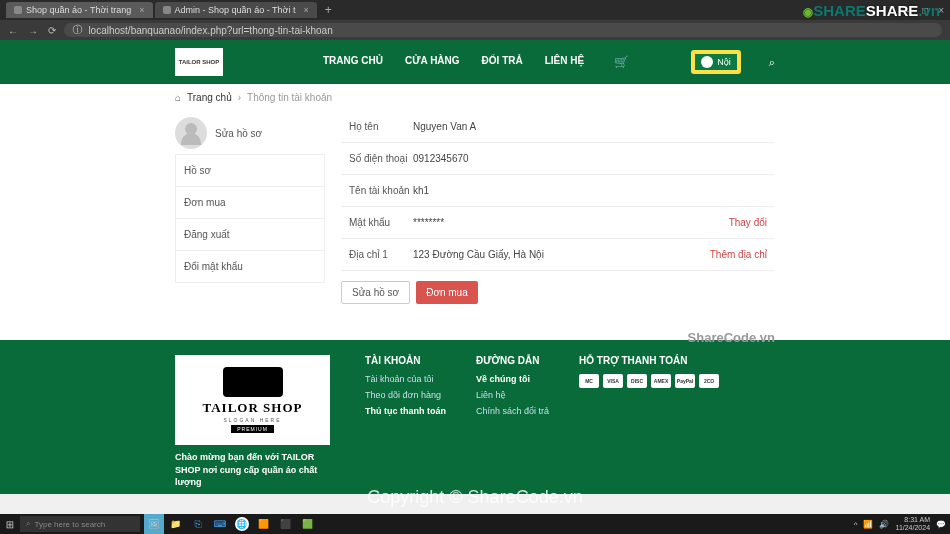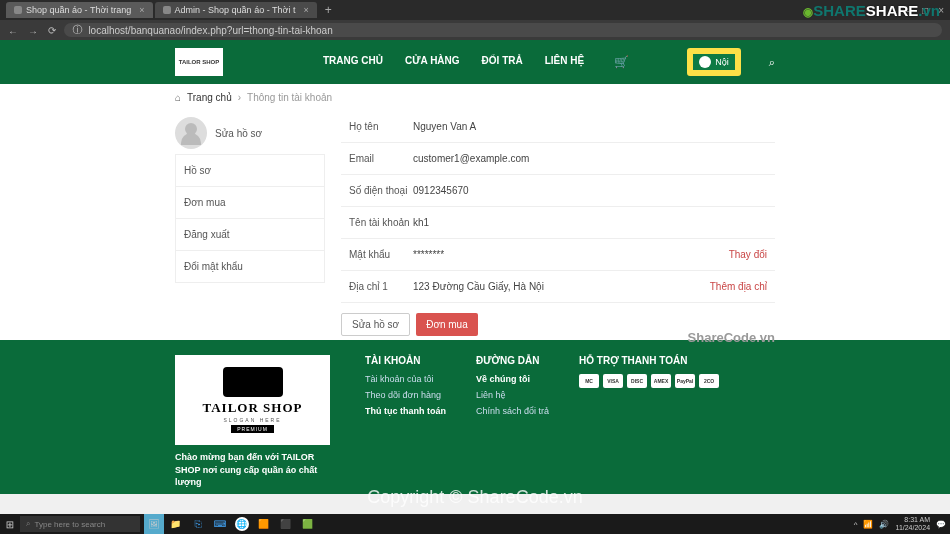--- a/index.html
+++ b/index.html
@@ -18,21 +18,21 @@
 .url-bar .nav-icons{display:flex;gap:10px;align-items:center}
 .url-bar .addr{flex:1;background:#4a4a4a;border-radius:10px;height:14px;display:flex;align-items:center;padding:0 8px;color:#ccc;gap:6px}
 
 
 .page{background:#fff;height:454px;overflow:hidden;position:relative}
 .header{background:#0a6b3a;height:44px;display:flex;align-items:center;padding:0 175px;gap:20px}
 .logo-box{background:#fff;width:48px;height:28px;display:flex;align-items:center;justify-content:center;font-size:6px;color:#333;font-weight:bold;text-align:center;line-height:1}
 .nav{display:flex;gap:22px;margin-left:80px}
 .nav a{color:#fff;font-size:10px;font-weight:bold;text-decoration:none}
 .cart-icon{color:#fff;font-size:12px;margin-left:8px}
-.user-pill{margin-left:auto;background:#0d7a44;border:6px solid #fde047;border-radius:3px;padding:2px 6px;display:flex;align-items:center;gap:4px;color:#fff;font-size:9px}
+.user-pill{margin-left:auto;background:#0d7a44;border:4px solid #fde047;border-radius:3px;padding:2px 6px;display:flex;align-items:center;gap:4px;color:#fff;font-size:9px}
 .user-pill .ava{width:12px;height:12px;border-radius:50%;background:#fff}
 .search-ic{color:#fff;margin-left:8px;font-size:11px}
 
 .breadcrumb{padding:8px 175px;font-size:10px;color:#555;display:flex;align-items:center;gap:6px}
 .breadcrumb .home-ic{font-size:10px}
 .breadcrumb a{color:#333;text-decoration:none}
 .breadcrumb .sep{color:#999}
 .breadcrumb .cur{color:#999}
 
 .content{display:flex;padding:0 175px;gap:16px}
@@ -154,24 +154,20 @@
       <div class="side-item">Đăng xuất</div>
       <div class="side-item">Đổi mật khẩu</div>
     </div>
 
     <div class="main">
       <div class="info-row">
         <div class="info-label">Họ tên</div>
         <div class="info-val">Nguyen Van A</div>
       </div>
       <div class="info-row">
-        <div class="info-label">Email</div>
-        <div class="info-val">customer1@example.com</div>
-      </div>
-      <div class="info-row">
         <div class="info-label">Số điện thoại</div>
         <div class="info-val">0912345670</div>
       </div>
       <div class="info-row">
         <div class="info-label">Tên tài khoản</div>
         <div class="info-val">kh1</div>
       </div>
       <div class="info-row">
         <div class="info-label">Mật khẩu</div>
         <div class="info-val">********</div>

